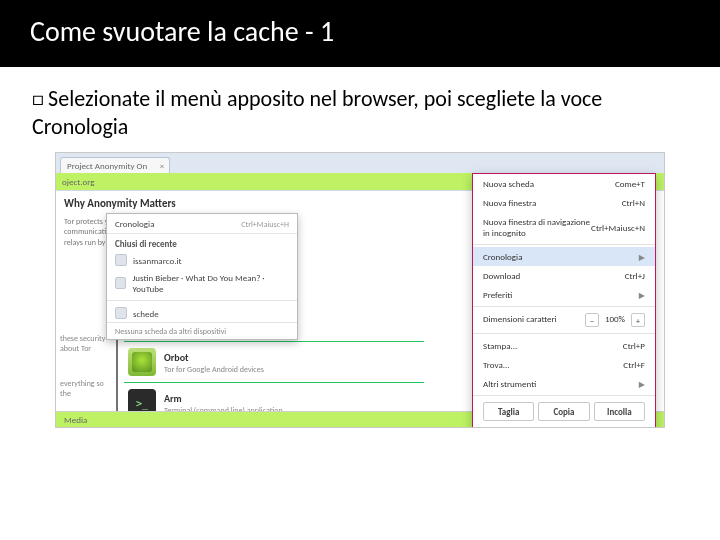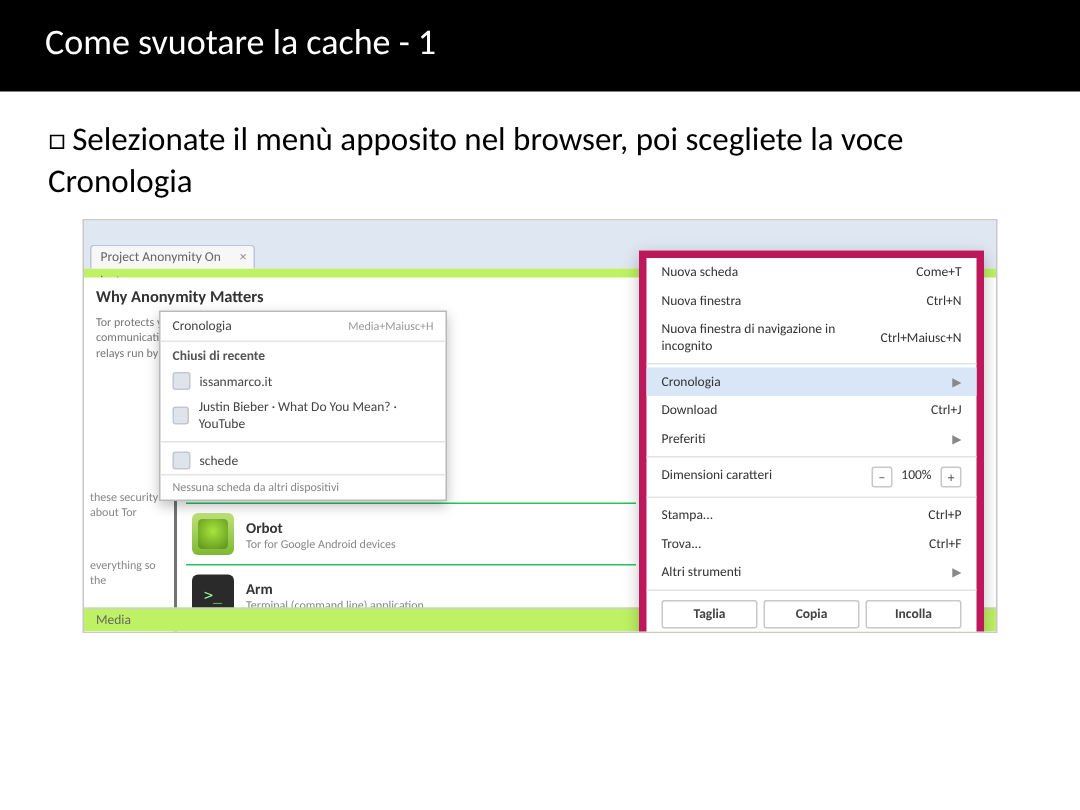--- a/index.html
+++ b/index.html
@@ -1,38 +1,38 @@
 <!DOCTYPE html>
 <html><head>
 <meta charset="utf-8">
 <style>
   *{box-sizing:border-box;margin:0;padding:0;font-family:Calibri,Arial,sans-serif}
   body{width:720px;height:540px;background:#fff;overflow:hidden}
   .title-bar{background:#000;color:#fff;padding:14px 18px 18px 30px}
-  .title-bar h1{font-size:24px;font-weight:400}
+  .title-bar h1{font-size:28px;font-weight:400}
   .body-text{padding:18px 28px 12px 32px;font-size:22px;color:#000;line-height:1.25}
   .bullet-glyph{font-size:20px;margin-right:4px;vertical-align:1px}
   .shot-wrap{display:flex;justify-content:center}
   .shot{width:610px;height:276px;border:1px solid #c9c9c9;background:#f7f7f7;position:relative;font-size:10px;color:#555;overflow:hidden}
-  .tabstrip{height:32px;background:#dfe7f3;display:flex;align-items:flex-end;padding:0 4px}
+  .tabstrip{height:20px;background:#dfe7f3;display:flex;align-items:flex-end;padding:0 4px}
   .tab{background:#f7f7f7;border:1px solid #b9c5d8;border-bottom:none;border-radius:3px 3px 0 0;height:16px;padding:2px 22px 0 6px;font-size:9px;color:#666;position:relative}
   .tab .x{position:absolute;right:5px;top:2px;color:#888;font-size:9px}
   .addrbar{height:18px;background:#bef264;border-bottom:1px solid #cfd8e6;display:flex;align-items:center;padding:0 6px;font-size:9px;color:#666}
   .content-area{position:absolute;left:0;top:38px;right:0;bottom:0;background:#fff}
   .page-head{padding:6px 8px;font-size:11px;font-weight:700;color:#333;filter:blur(.4px)}
   .page-blurb{padding:0 8px 6px 8px;font-size:8px;color:#777;line-height:1.3;white-space:pre-line;filter:blur(.3px)}
   .history-sub{position:absolute;left:50px;top:60px;width:192px;background:#fff;border:1px solid #b9b9b9;box-shadow:0 3px 8px rgba(0,0,0,.25);font-size:9px;color:#444;z-index:4}
   .history-sub .hdr{display:flex;align-items:center;justify-content:space-between;padding:4px 8px;border-bottom:1px solid #e3e3e3}
   .history-sub .hdr .hint{color:#999;font-size:8px}
   .history-sub .sect{padding:4px 8px 2px 8px;font-weight:700;color:#555}
   .history-sub .row{display:flex;align-items:center;gap:6px;padding:3px 8px}
   .history-sub .row .ico{width:12px;height:12px;background:#dfe3ea;border:1px solid #c2c8d2;border-radius:2px}
   .history-sub .sep{height:1px;background:#e3e3e3;margin:3px 0}
   .history-sub .foot{padding:3px 8px;font-size:8px;color:#888;border-top:1px solid #e3e3e3}
-  .main-menu{position:absolute;right:8px;top:20px;width:230px;background:#fff;border:5px solid #be185d;box-shadow:0 3px 10px rgba(0,0,0,.25);font-size:9px;color:#333;z-index:5}
+  .main-menu{position:absolute;right:8px;top:20px;width:184px;background:#fff;border:1px solid #be185d;box-shadow:0 3px 10px rgba(0,0,0,.25);font-size:9px;color:#333;z-index:5}
   .main-menu .mrow{display:flex;align-items:center;justify-content:space-between;padding:4px 10px}
   .main-menu .mrow.hi{background:#d9e6f7}
   .main-menu .mrow .rarr{color:#888;font-size:8px}
   .main-menu .msep{height:1px;background:#e3e3e3;margin:2px 0}
   .main-menu .zoom{display:flex;align-items:flex-start;padding:4px 10px;gap:6px}
   .main-menu .zoom .zlab{flex:1}
   .main-menu .zoom .zbtn{width:14px;height:14px;border:1px solid #c8c8c8;border-radius:2px;display:flex;align-items:center;justify-content:center;color:#555}
   .main-menu .clip{display:flex;padding:4px 10px;gap:4px}
   .main-menu .clip div{flex:1;border:1px solid #c8c8c8;border-radius:2px;text-align:center;padding:3px 0;font-size:9px;font-weight:700;color:#444}
   .left-strip{position:absolute;left:0;top:138px;width:62px;bottom:0;background:#fff;border-right:2px solid #737373;padding:4px 4px;font-size:8px;color:#888;line-height:1.3;filter:blur(.3px)}
@@ -103,21 +103,21 @@
             <div class="t">Arm</div>
             <div class="d">Terminal (command line) application</div>
           </div>
         </div>
       </div>
     </div>
 
     <div class="history-sub">
       <div class="hdr">
         <span>Cronologia</span>
-        <span class="hint">Media+Maiusc+H</span>
+        <span class="hint">Ctrl+Maiusc+H</span>
       </div>
       <div class="sect">Chiusi di recente</div>
       <div class="row">
           <span class="ico"></span>
           <span>issanmarco.it</span>
         </div>
       <div class="row">
           <span class="ico"></span>
           <span>Justin Bieber · What Do You Mean? · YouTube</span>
         </div>

